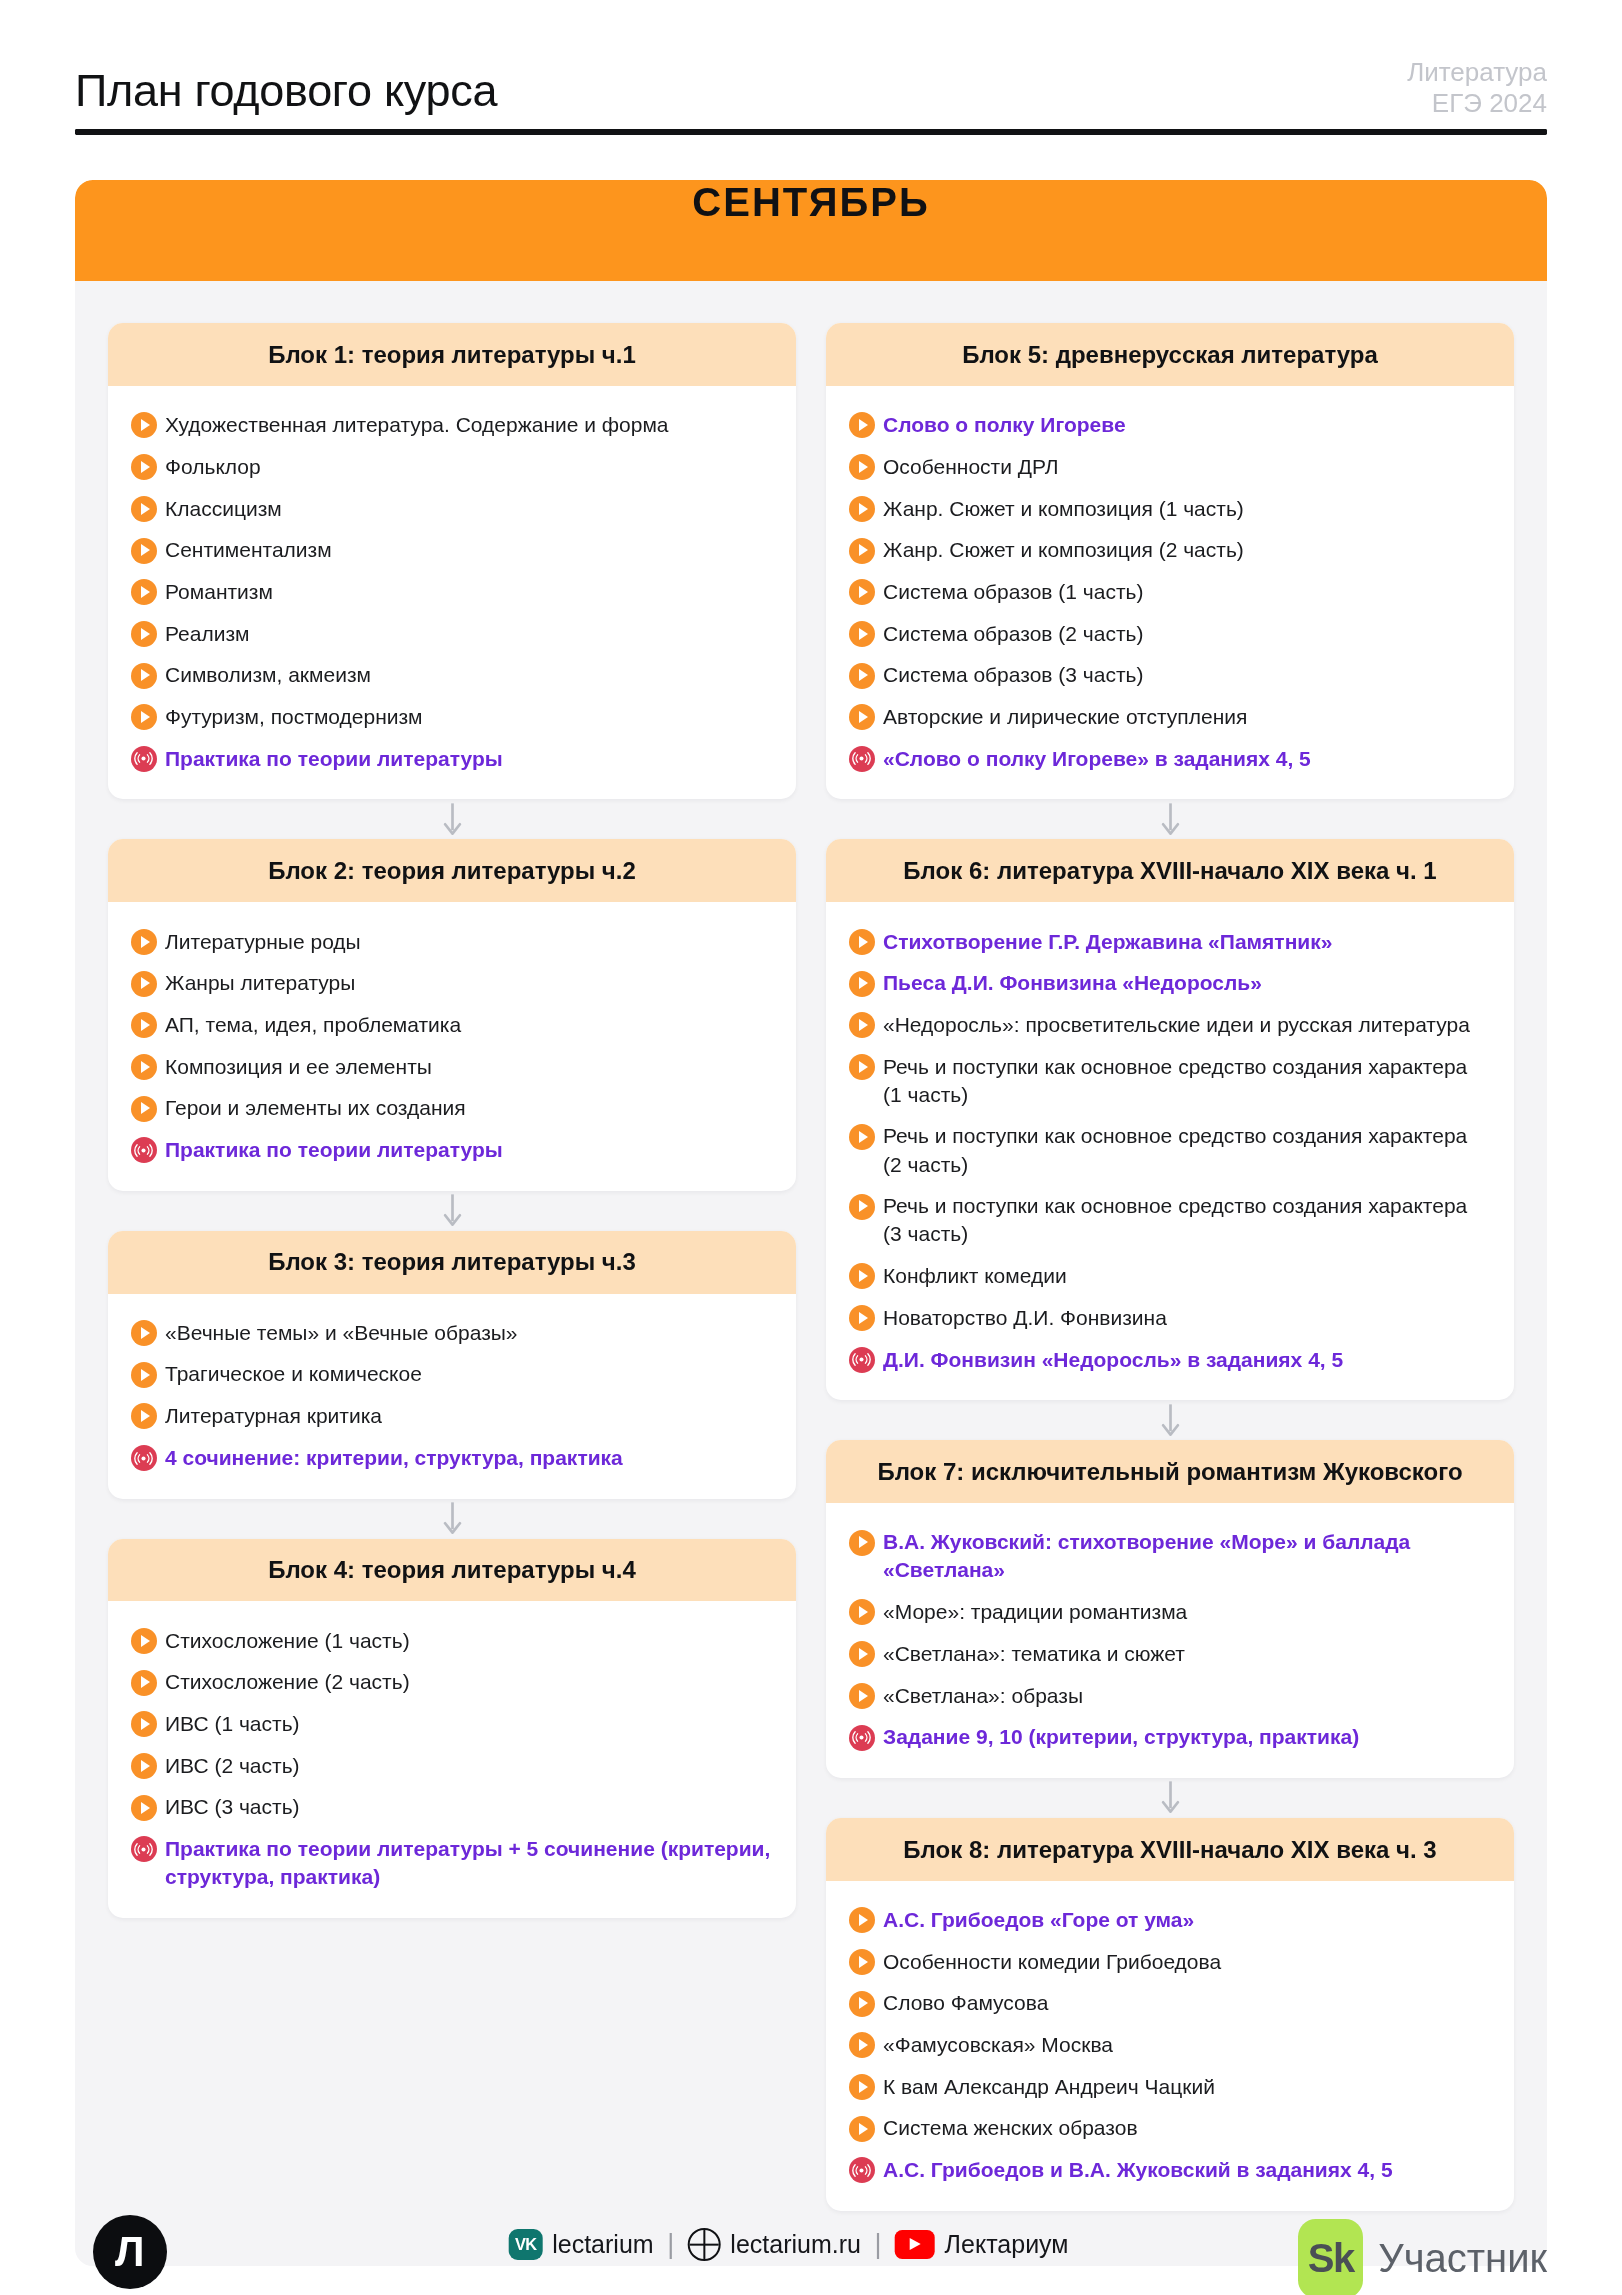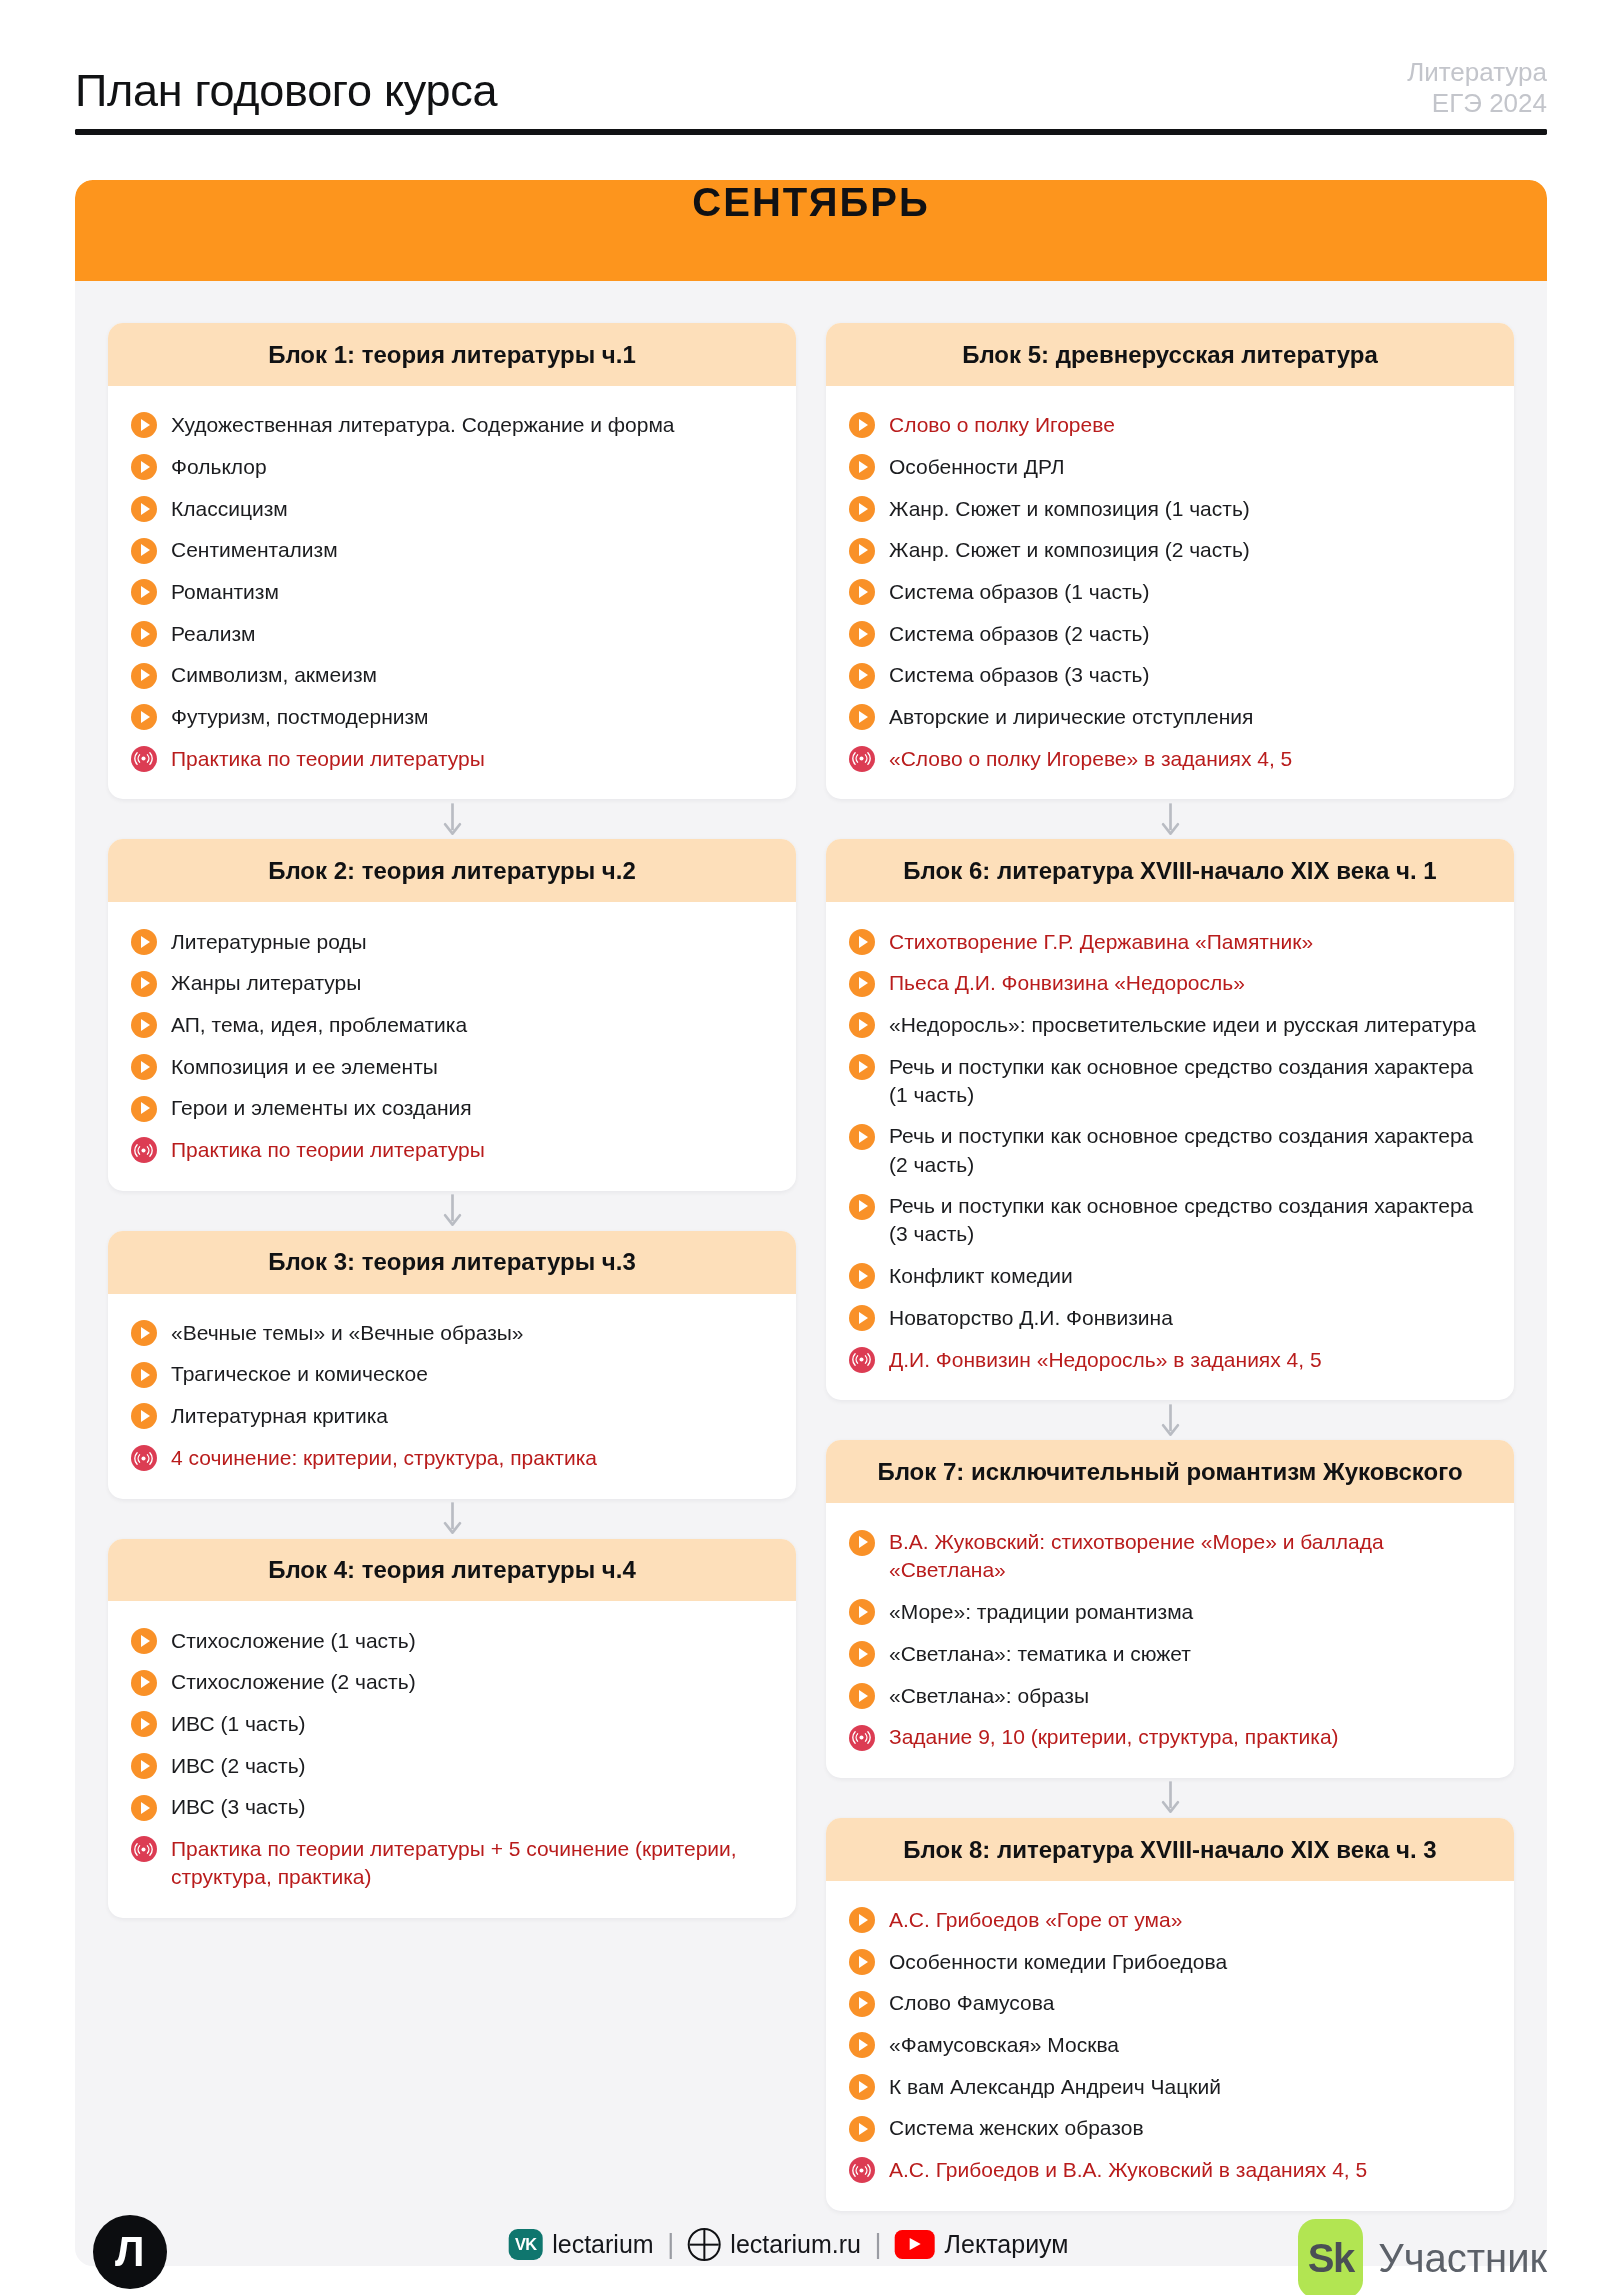--- a/index.html
+++ b/index.html
@@ -73,27 +73,27 @@
   }
   .block-head-label {
     font-size: 24px; font-weight: 700; color: #111214;
     line-height: 1.15;
   }
   .block-body { padding: 17.7px 23px 20.4px 23px; }
 
   .item {
     display: flex; align-items: flex-start;
     padding: 6.1px 0;
-    gap: 14px;
+    gap: 8px;
   }
   .item-text {
     font-size: 21px; line-height: 1.34; color: #1b1c1f;
     padding-top: 1.4px;
   }
-  .item.bold .item-text { font-weight: 400; color: #b91c1c; }
+  .item.bold .item-text { font-weight: 700; color: #6d28d9; }
 
   
   .bullet {
     flex: 0 0 auto; width: 26px; height: 26px;
     border-radius: 50%; position: relative; margin-top: 2.7px;
   }
   .bullet.play { background: #f99128; }
   .bullet.play::after {
     content: ""; position: absolute;
     left: 9.5px; top: 6.8px;

